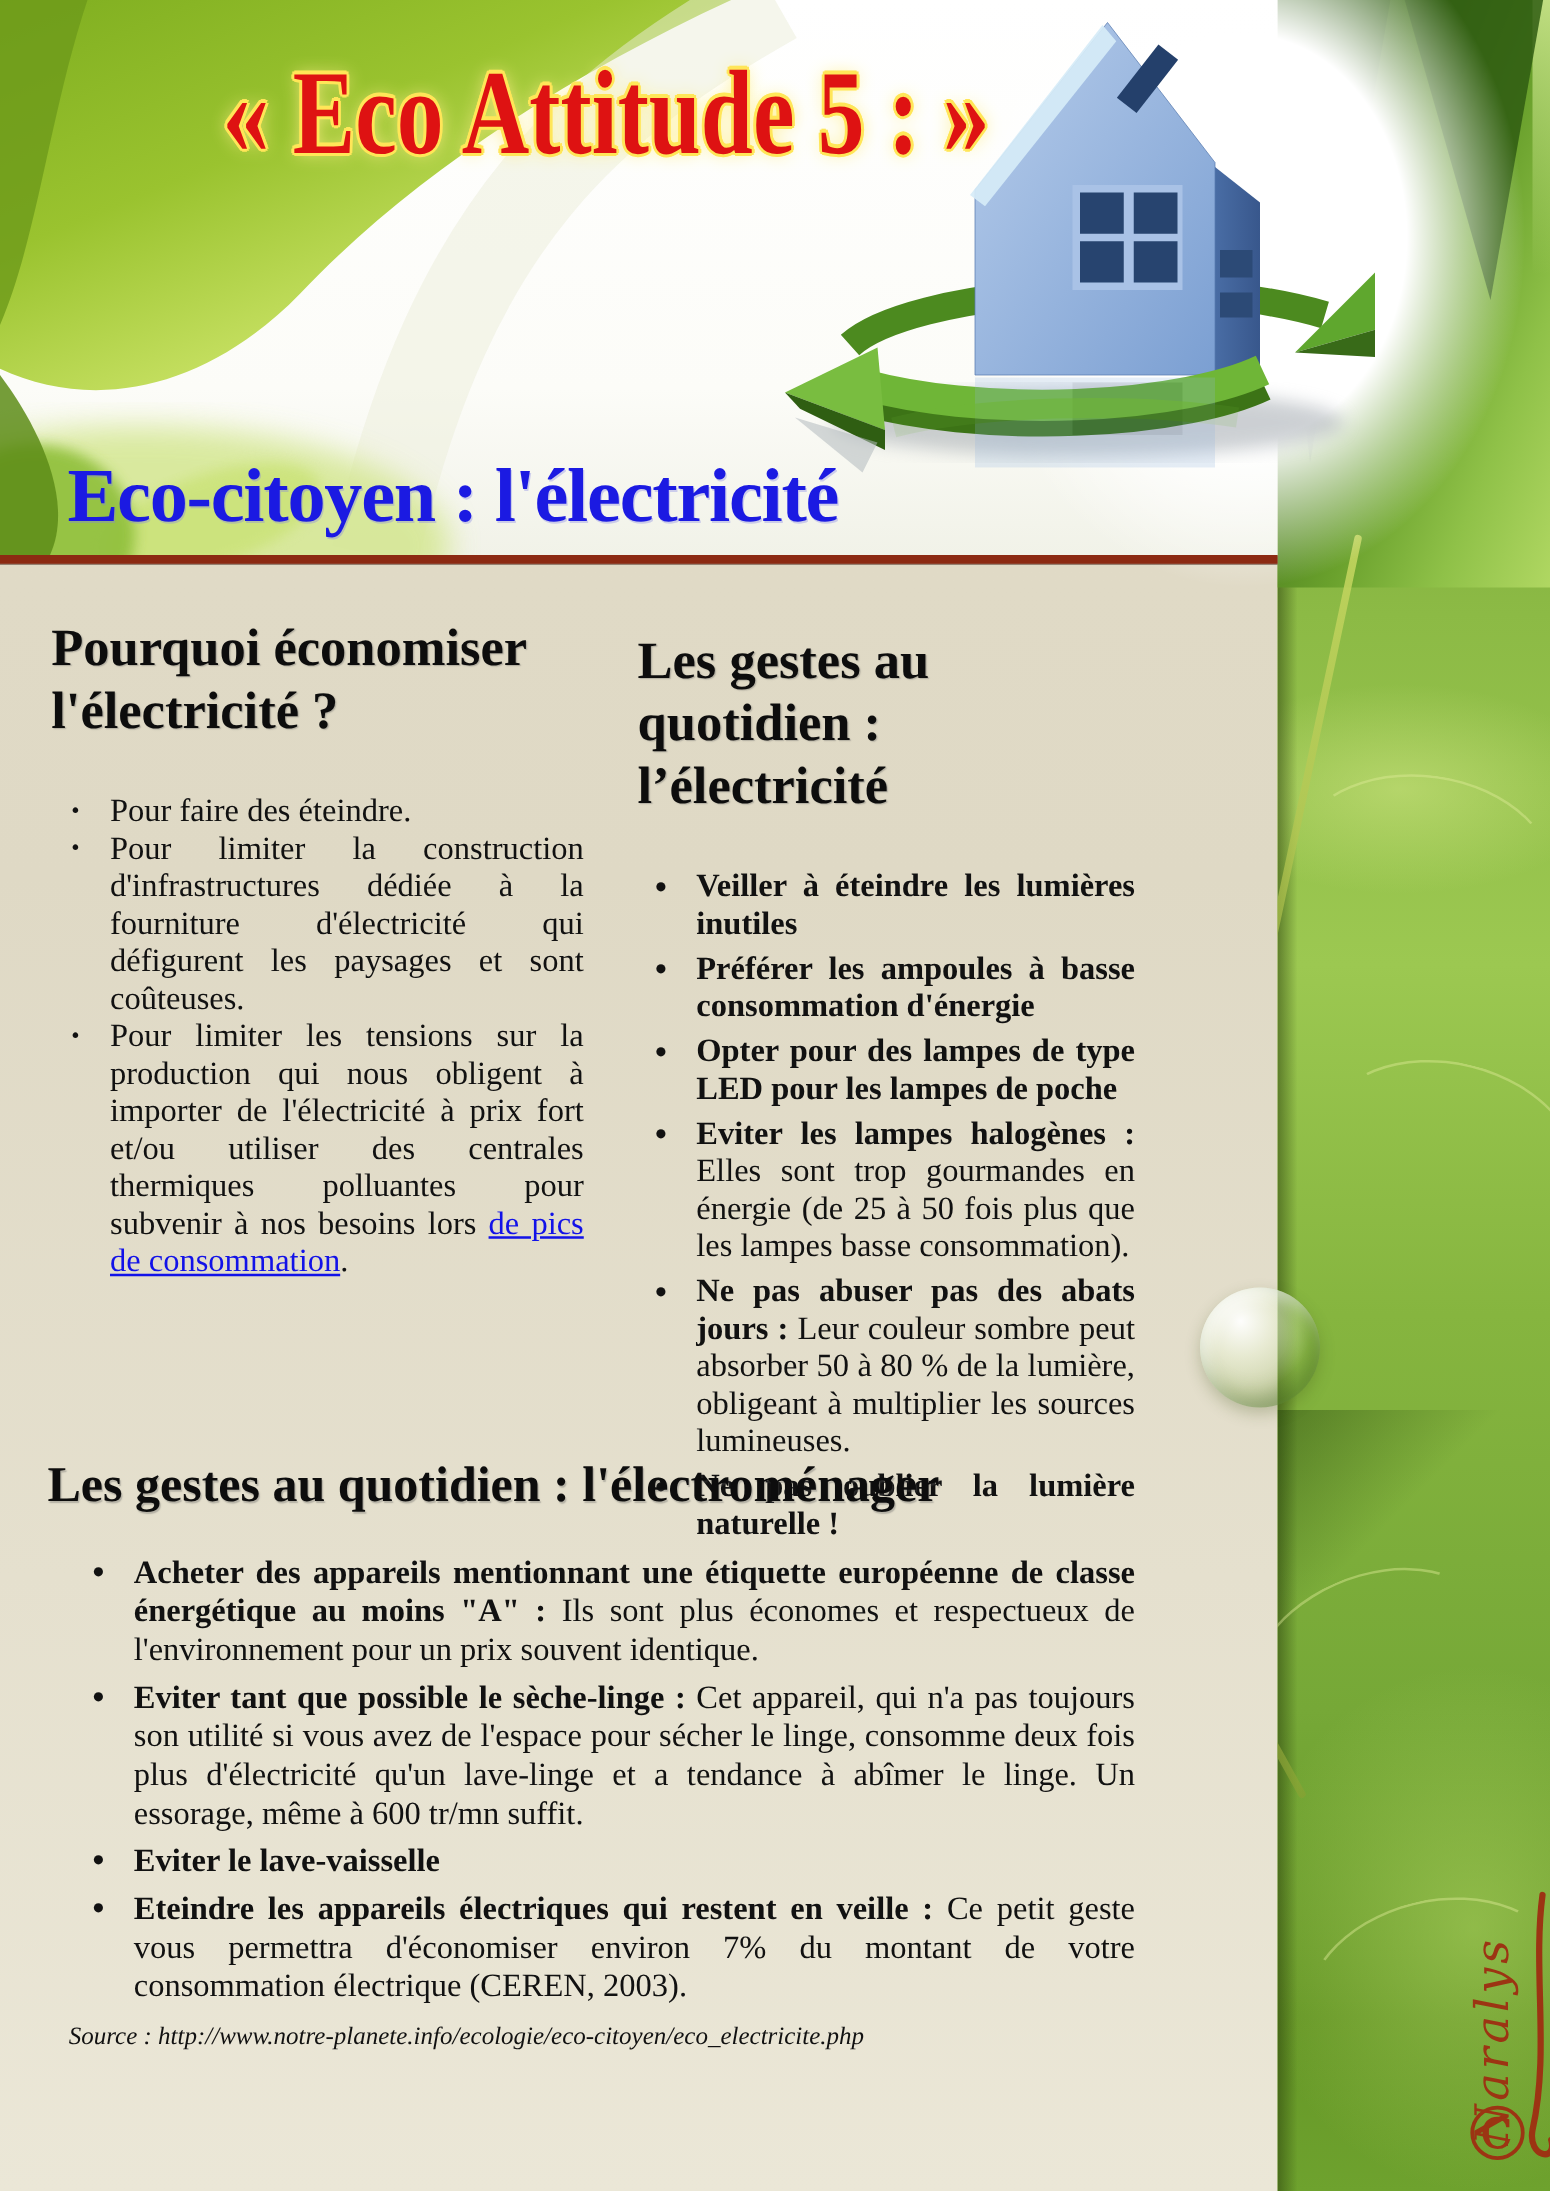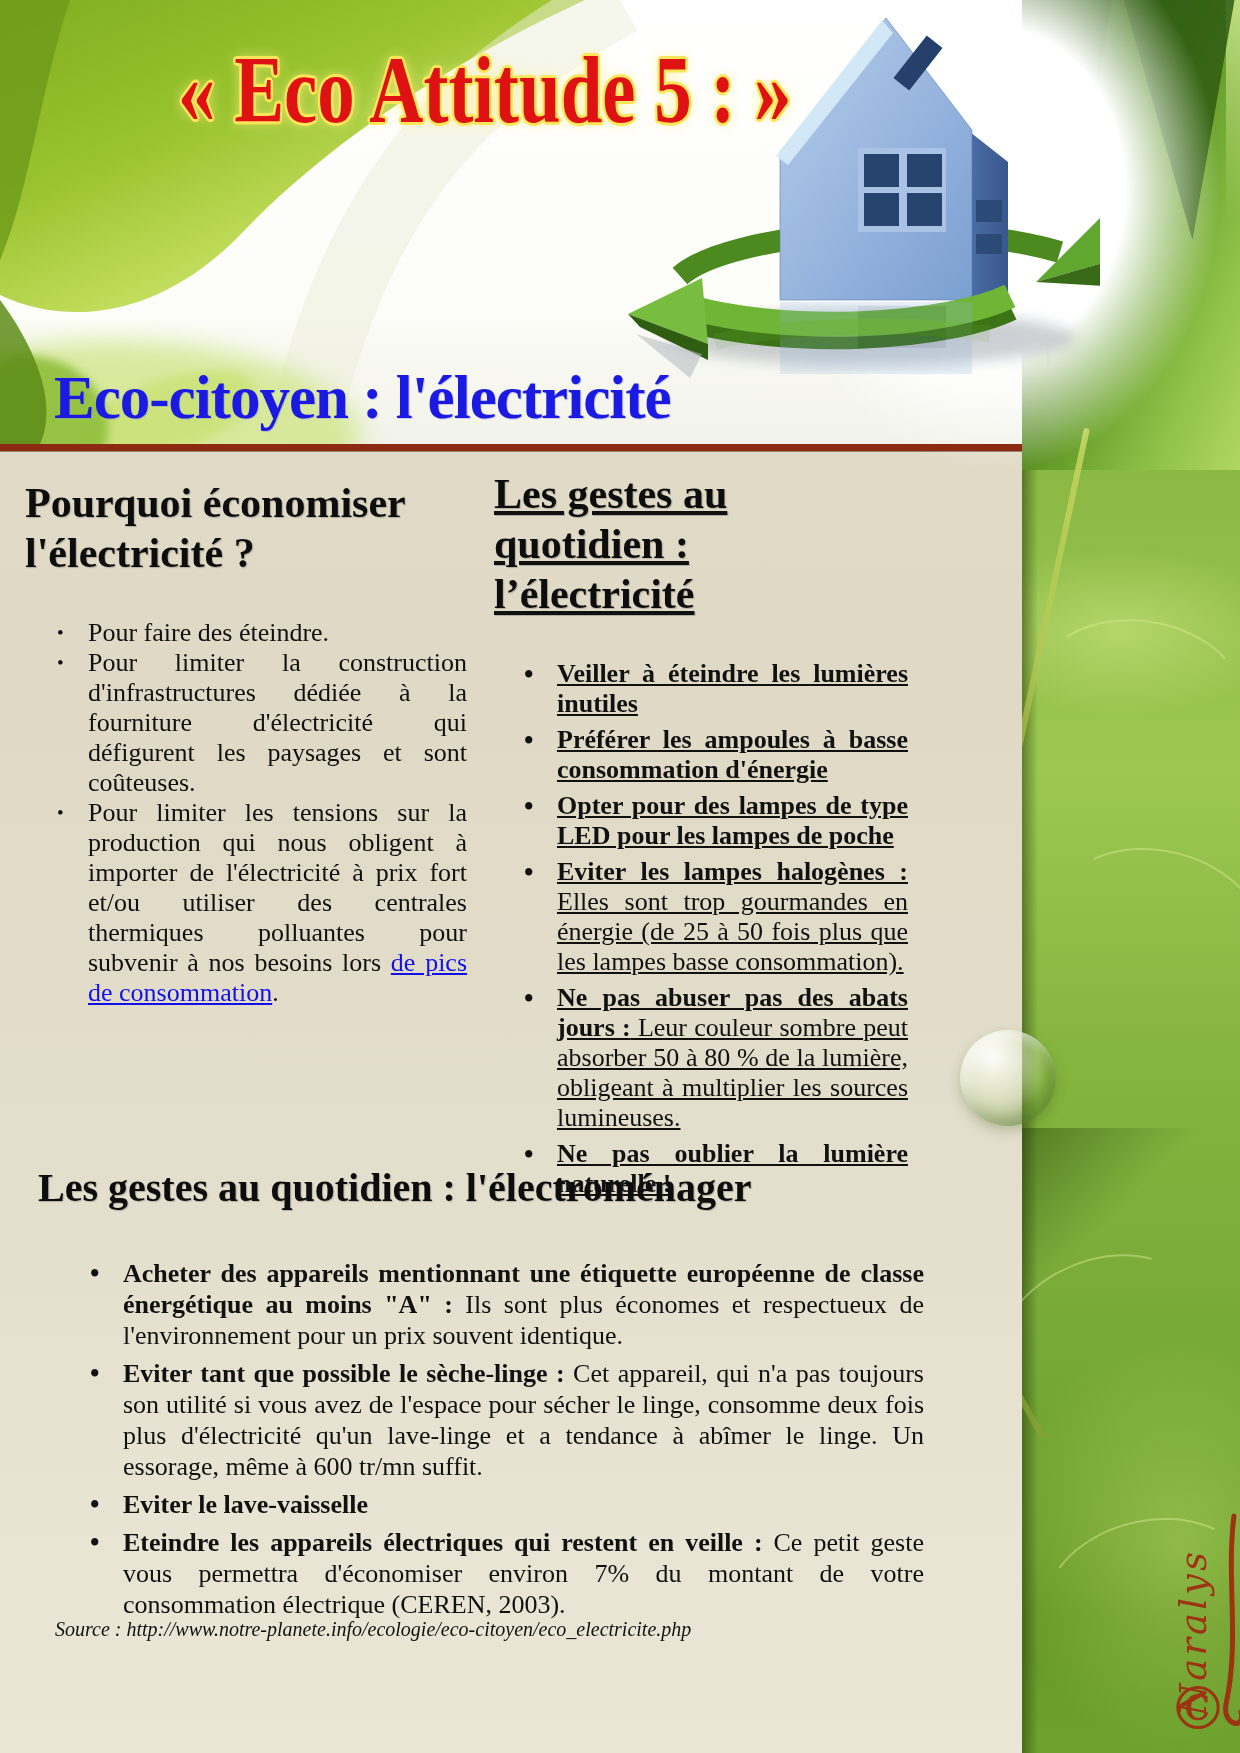--- a/index.html
+++ b/index.html
@@ -66,36 +66,36 @@
       -2px -2px 0 #ffe658,2px -2px 0 #ffe658,-2px 2px 0 #ffe658,2px 2px 0 #ffe658,0 0 16px #ffef8a;}
   .banner-subtitle{
     position:absolute;left:36px;top:348px;margin:18px;white-space:nowrap;
     font-size:61px;line-height:64px;font-weight:bold;color:#1b1ae2;letter-spacing:-1px;
     text-shadow:1px 1px 0 rgba(130,130,230,.35);}
   .rule{position:absolute;left:0;top:444px;width:1022px;height:7px;background:#8c2a12;z-index:4;
     box-shadow:0 1px 0 rgba(60,20,8,.45);}
 
   
   .col-left{position:absolute;left:25px;top:478px;width:442px;z-index:2;}
-  .col-right{position:absolute;left:494px;top:469px;width:414px;z-index:2;text-decoration:underline;}
-  .col-head{margin:0;font-size:42px;line-height:50px;font-weight:bold;color:#0d0d0d;
+  .col-right{position:absolute;left:494px;top:488px;width:414px;z-index:2;}
+  .col-head{margin:16px;font-size:42px;line-height:50px;font-weight:bold;color:#0d0d0d;
     text-shadow:1px 1px 1px rgba(90,90,90,.35);}
   .col-head span{display:block;}
   .bullets{list-style:none;margin:40px 0 0 0;padding:0;font-size:26px;line-height:30px;text-align:justify;}
   .bullets li{position:relative;padding-left:63px;}
   .bullets.small li::before{content:"\2022";position:absolute;left:32px;top:0;font-size:19px;line-height:30px;}
   .bullets.big li{margin-bottom:6px;}
   .bullets.big li::before{content:"\2022";position:absolute;left:30px;top:0;font-size:27px;line-height:30px;font-weight:bold;}
   .seg-bold{font-weight:bold;}
   .seg-link,a.seg-link{color:#1212e8;text-decoration:underline;cursor:pointer;}
   .section-head{position:absolute;left:38px;top:1164px;margin:0;z-index:2;
     font-size:40px;line-height:48px;font-weight:bold;color:#0d0d0d;
     text-shadow:1px 1px 1px rgba(90,90,90,.35);}
   .bottom-list{position:absolute;left:60px;top:1242px;width:848px;z-index:2;list-style:none;
-    margin:16px;padding:0;font-size:26px;line-height:31px;text-align:justify;}
+    margin:0;padding:0;font-size:26px;line-height:31px;text-align:justify;}
   .bottom-list li{position:relative;padding-left:47px;margin-bottom:7px;}
   .bottom-list li::before{content:"\2022";position:absolute;left:14px;top:0;font-size:27px;font-weight:bold;}
   .source{position:absolute;left:55px;top:1618px;z-index:2;font-size:20px;color:#111;font-style:italic;}
 </style>
 </head>
 <body>
 
 <div class="page">
 
   <div class="leaf-strip">

